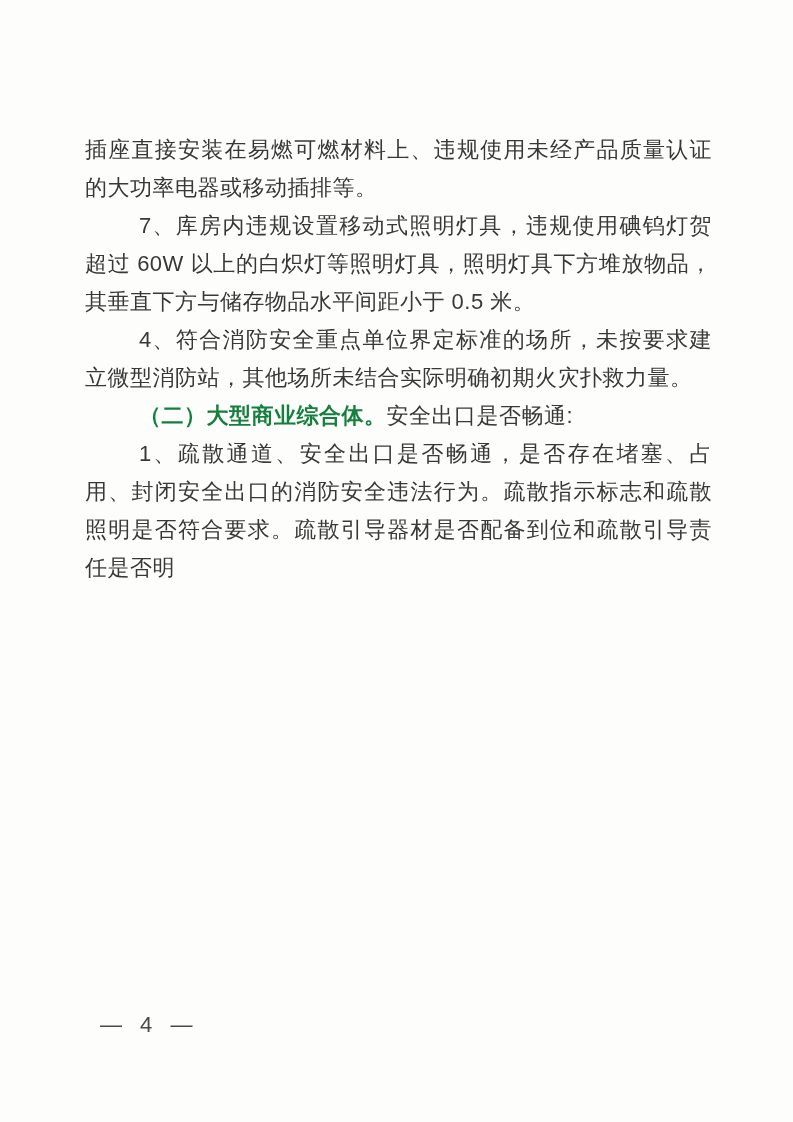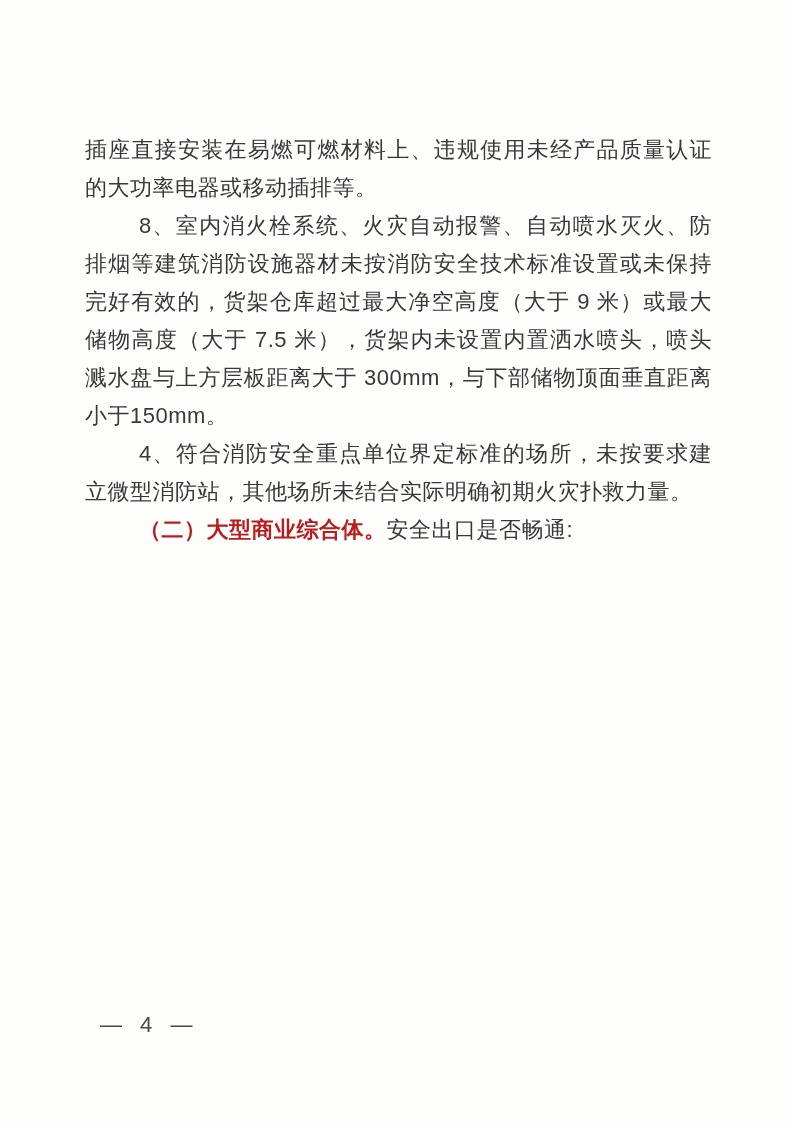--- a/index.html
+++ b/index.html
@@ -31,48 +31,49 @@
     text-justify: inter-ideograph;
     text-indent: 2.45em;
     letter-spacing: 0.5px;
     word-break: break-all;
   }
   .para.no-indent {
     text-indent: 0;
   }
   .para.heading .heading-bold {
     font-weight: bold;
-    color: #b91c1c;
+    color: #15803d;
   }
   .page-footer {
     position: absolute;
     left: 100px;
     top: 1012px;
     font-size: 22px;
     letter-spacing: 6px;
     color: #4a4a4a;
   }
 </style>
 </head>
 <body>
 
 <div class="page">
 
   <main class="text-block">
 
     <p class="para no-indent">插座直接安装在易燃可燃材料上、违规使用未经产品质量认证的大功率电器或移动插排等。</p>
 
+    <p class="para">7、库房内违规设置移动式照明灯具，违规使用碘钨灯贺超过 60W 以上的白炽灯等照明灯具，照明灯具下方堆放物品，其垂直下方与储存物品水平间距小于 0.5 米。</p>
 
-    <p class="para">8、室内消火栓系统、火灾自动报警、自动喷水灭火、防排烟等建筑消防设施器材未按消防安全技术标准设置或未保持完好有效的，货架仓库超过最大净空高度（大于 9 米）或最大储物高度（大于 7.5 米），货架内未设置内置洒水喷头，喷头溅水盘与上方层板距离大于 300mm，与下部储物顶面垂直距离小于150mm。</p>
 
 
     <p class="para">4、符合消防安全重点单位界定标准的场所，未按要求建立微型消防站，其他场所未结合实际明确初期火灾扑救力量。</p>
 
     <p class="para heading"><strong class="heading-bold">（二）大型商业综合体。</strong><span>安全出口是否畅通:</span></p>
 
+    <p class="para">1、疏散通道、安全出口是否畅通，是否存在堵塞、占用、封闭安全出口的消防安全违法行为。疏散指示标志和疏散照明是否符合要求。疏散引导器材是否配备到位和疏散引导责任是否明</p>
 
   </main>
 
   <footer class="page-footer">
     <span>— 4 —</span>
   </footer>
 
 </div>
 
 </body></html>

